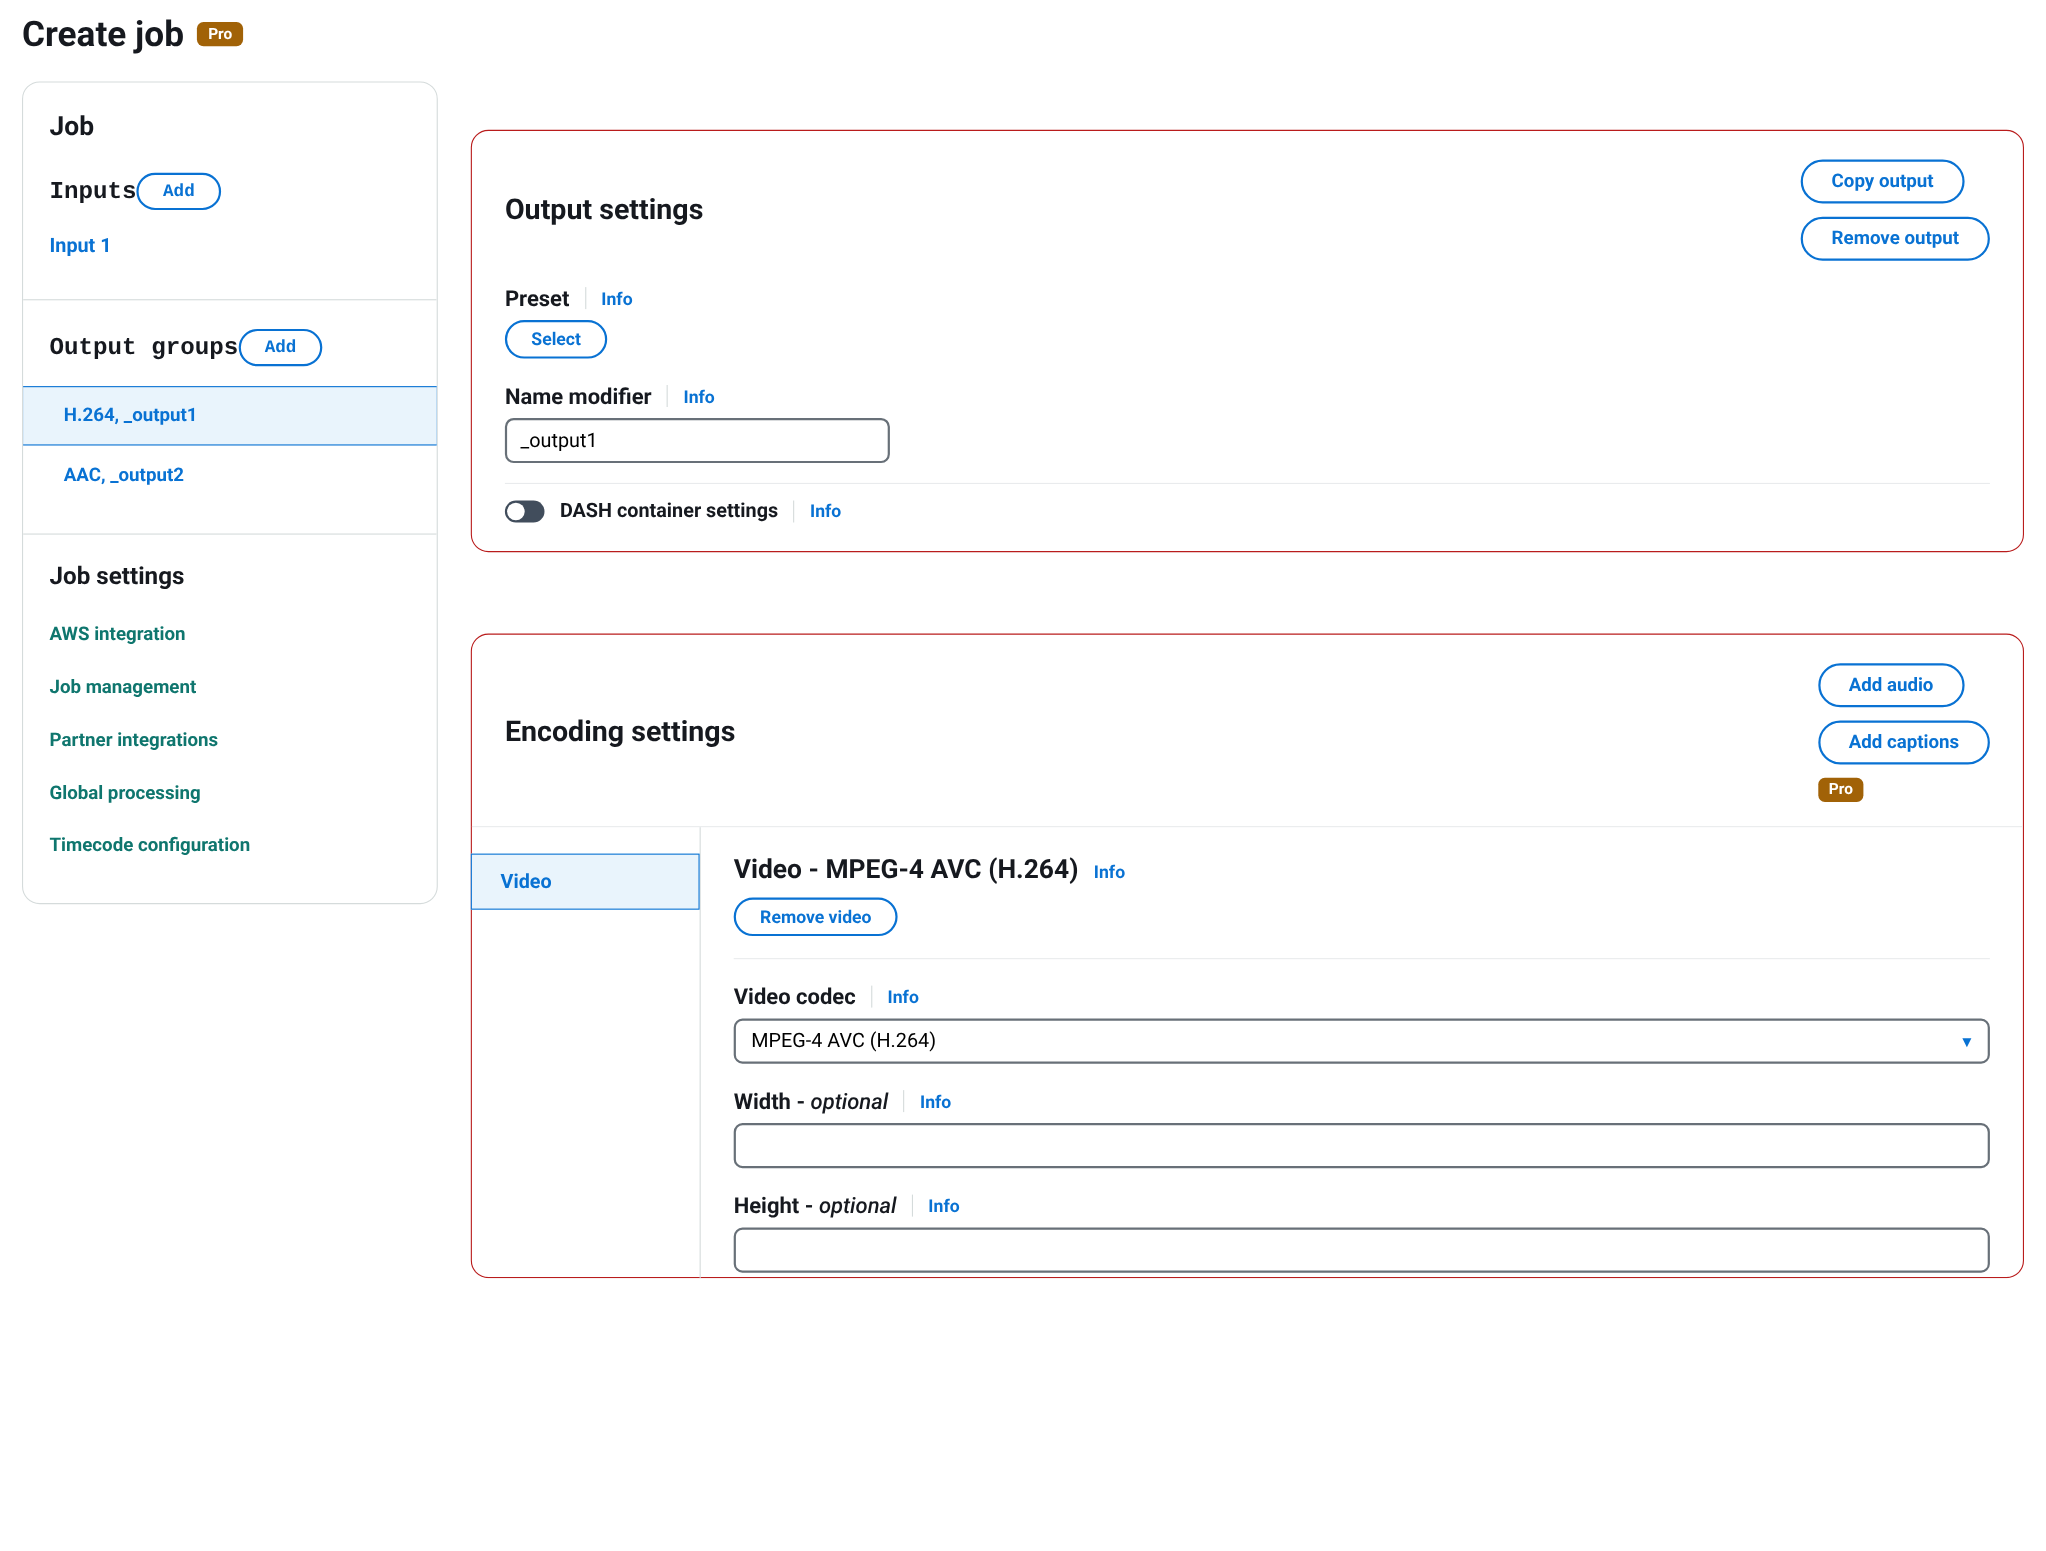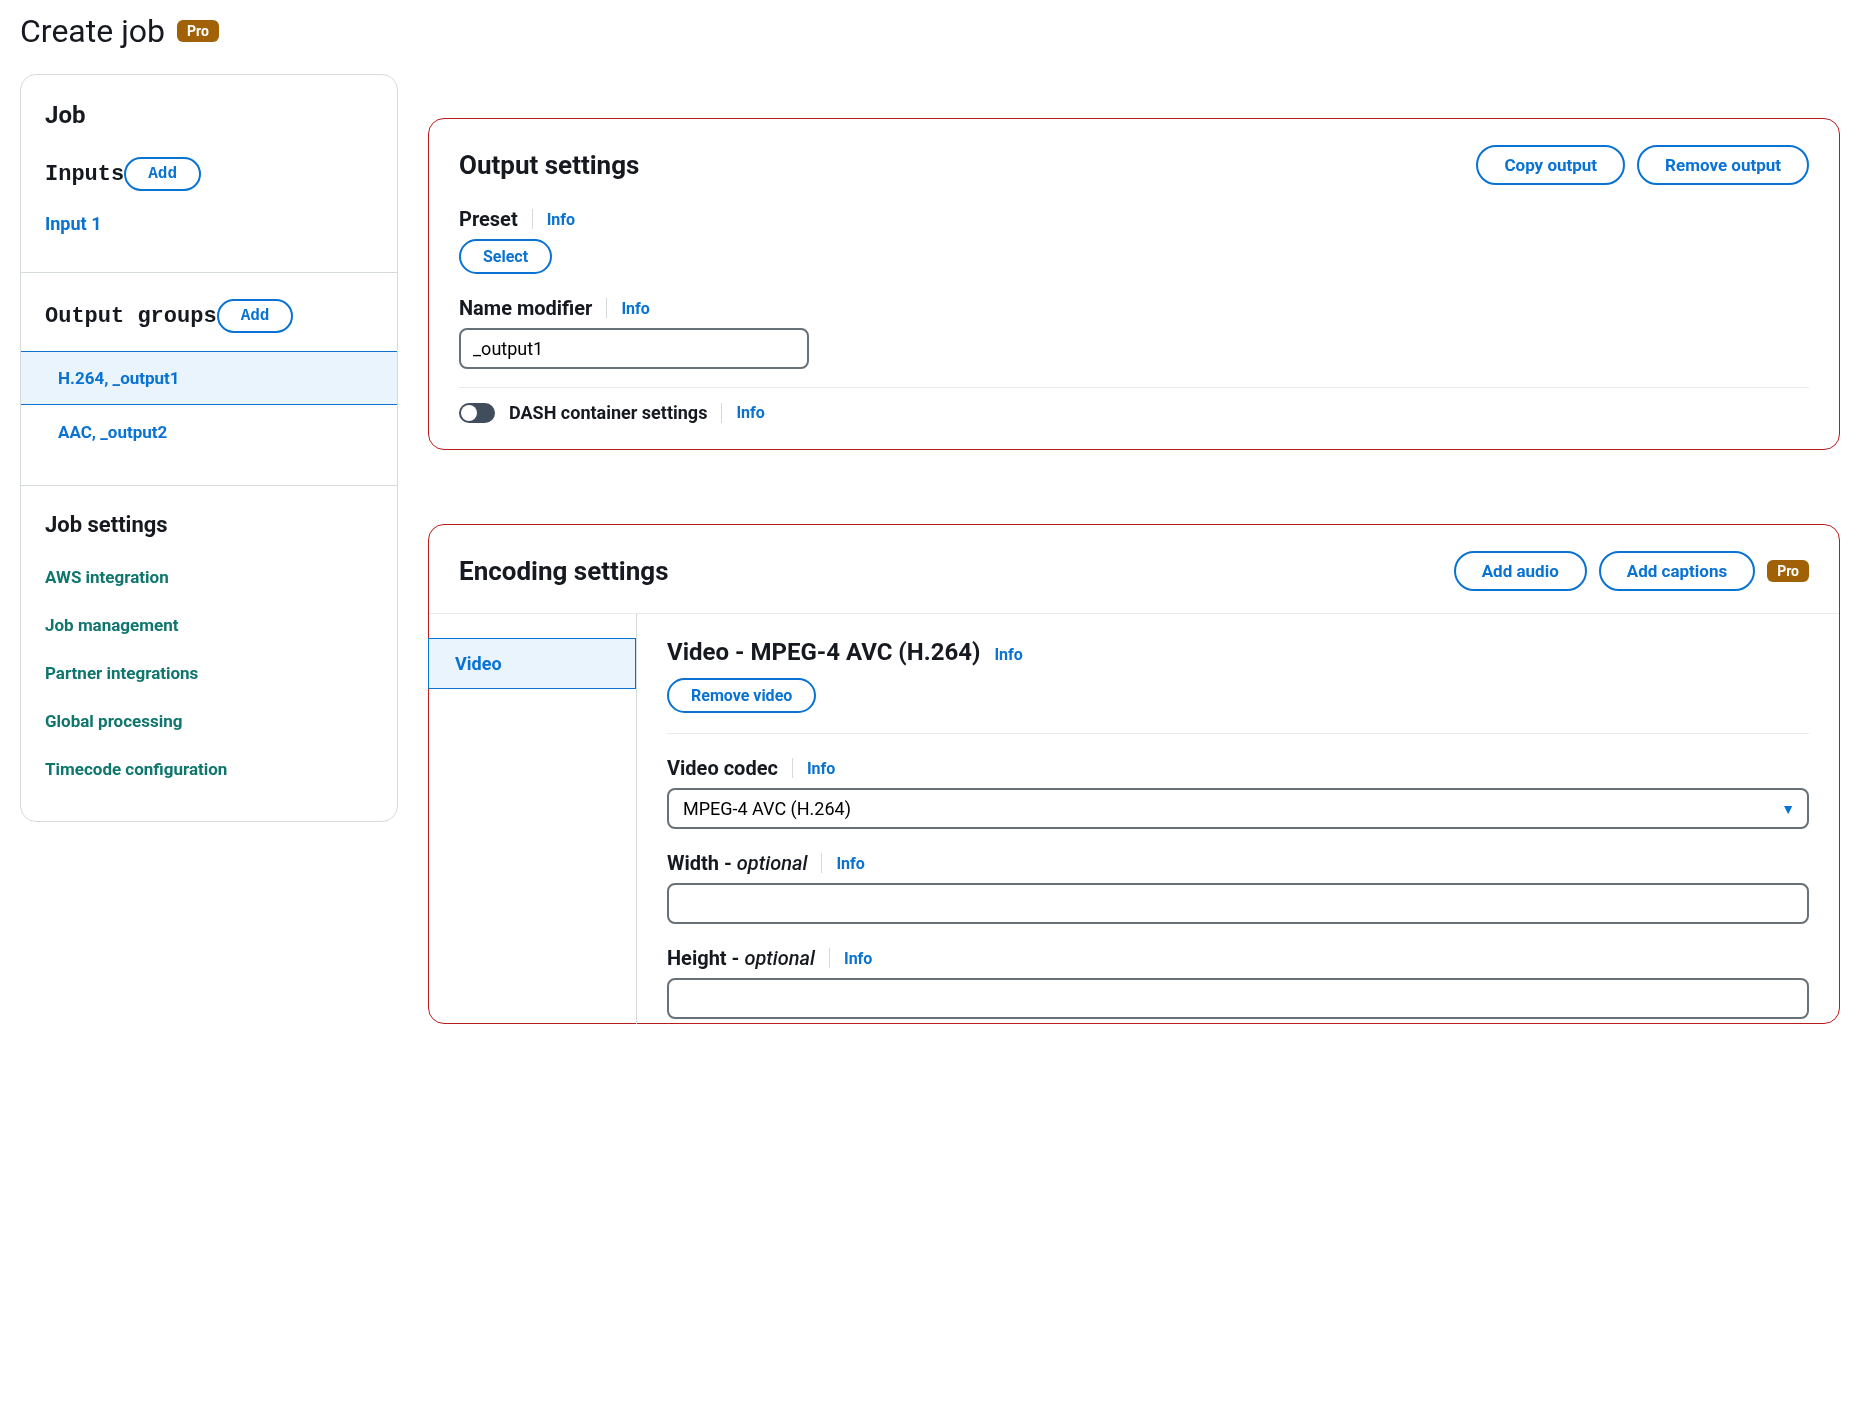--- a/index.html
+++ b/index.html
@@ -14,21 +14,21 @@
       padding: 0 20px;
     }
     .page-header {
       display: flex;
       align-items: center;
       gap: 12px;
       padding: 12px 0 24px 0;
     }
     .page-title {
       font-size: 32px;
-      font-weight: 400;
+      font-weight: 700;
     }
     .badge-pro {
       background: #a16207;
       color: #ffffff;
       font-size: 14px;
       font-weight: 700;
       padding: 3px 10px;
       border-radius: 6px;
     }
     .layout {
@@ -142,21 +142,22 @@
       margin-bottom: 22px;
       gap: 12px;
     }
     .panel-title {
       font-size: 26px;
       font-weight: 700;
     }
     .panel-actions {
       display: flex;
       gap: 12px;
-      align-items: center;
+      align-items: flex-start;
+      flex-direction: column;
     }
     .field-group {
       margin-bottom: 14px;
     }
     .field-label-row {
       display: flex;
       align-items: center;
       gap: 14px;
       margin-bottom: 8px;
     }

